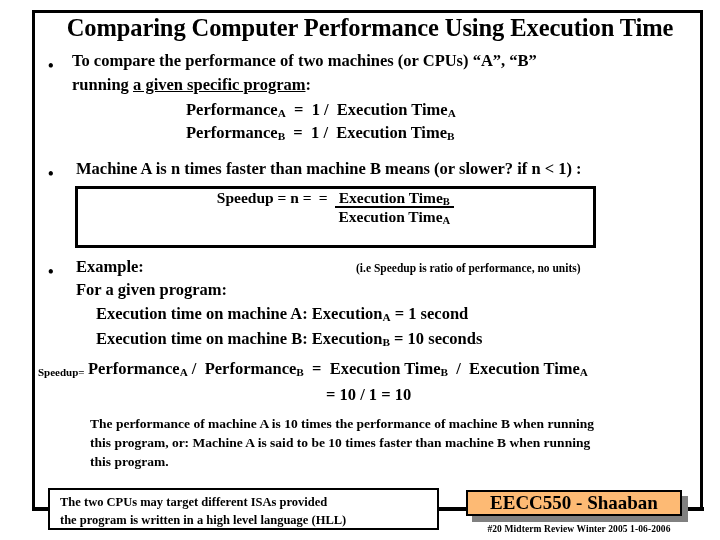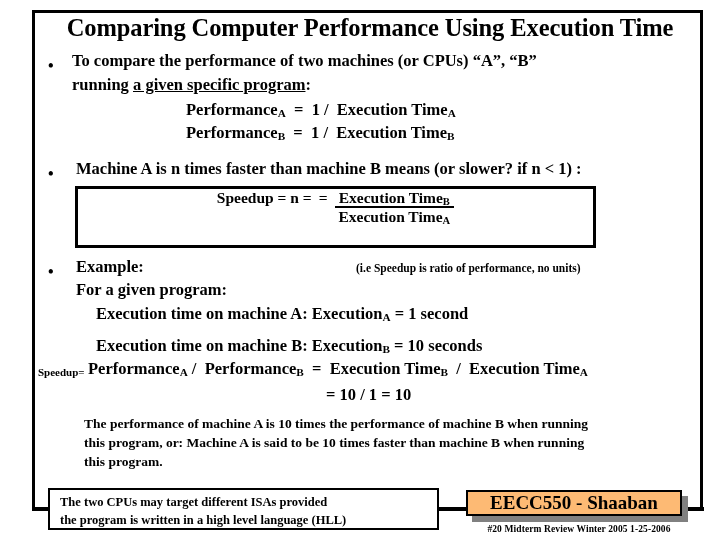--- a/index.html
+++ b/index.html
@@ -102,30 +102,30 @@
   }
   .frac .den {
     padding: 0px 4px 0 4px;
   }
 
   
   #b3-line1     { left: 76px;  top: 258px; font-size: 16.5px; text-align: right; }
   #b3-note      { left: 356px; top: 262px; font-size: 11.5px; }
   #b3-line2     { left: 76px;  top: 281px; font-size: 16.5px; }
   #b3-line3     { left: 96px;  top: 305px; font-size: 16.5px; }
-  #b3-line4     { left: 96px;  top: 330px; font-size: 16.5px; margin-top: 7px; }
+  #b3-line4     { left: 96px;  top: 330px; font-size: 16.5px; }
 
   #speedup-calc-label { left: 38px;  top: 367px; font-size: 11px; }
   #speedup-calc       { left: 88px;  top: 360px; font-size: 16.5px; }
   #speedup-result     { left: 326px; top: 386px; font-size: 16.5px; }
 
   
   #explanation {
     position: absolute;
-    left: 84px;
+    left: 90px;
     top: 414px;
     width: 520px;
     font-size: 13.5px;
     font-weight: bold;
     line-height: 1.42;
     white-space: normal;
   }
 
   
   #isa-note-box {
@@ -274,13 +274,13 @@
 <div id="isa-note-box">
   <div class="line">The two CPUs may target different ISAs  provided</div>
   <div class="line">the program is written in a high level language (HLL)</div>
 </div>
 
 <div id="banner-wrap">
   <div id="banner-shadow"></div>
   <div id="course-banner">EECC550 - Shaaban</div>
 </div>
 
-<div id="footer-meta">#20   Midterm Review  Winter 2005  1-25-2006</div>
+<div id="footer-meta">#20   Midterm Review  Winter 2005  1-06-2006</div>
 
 </body></html>

